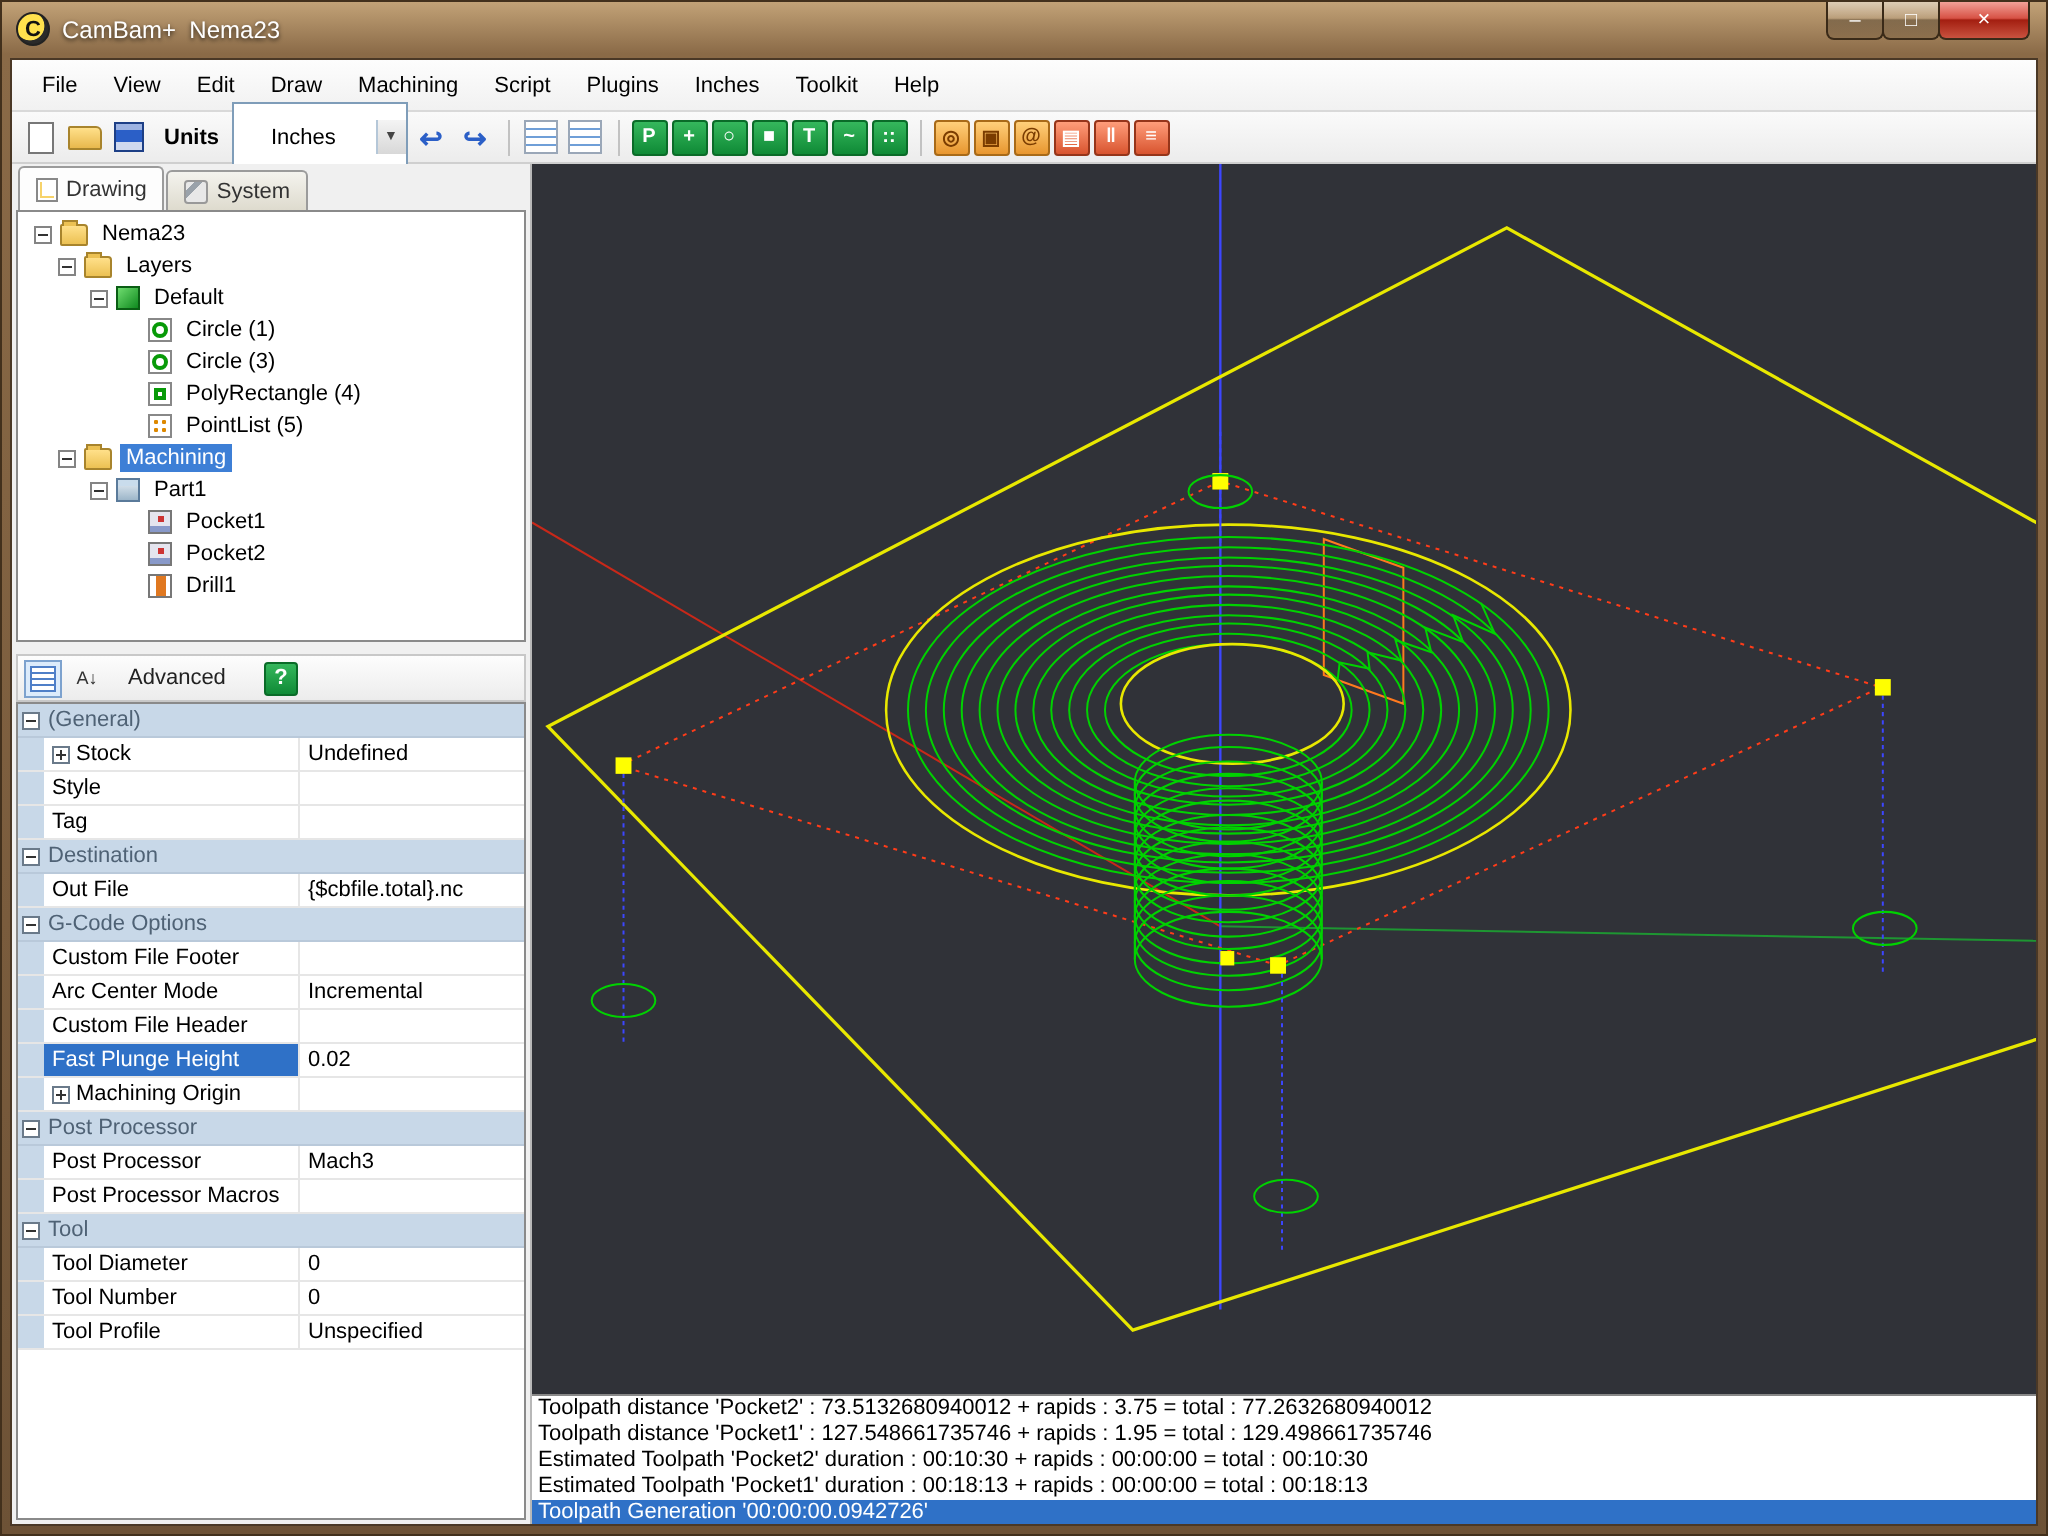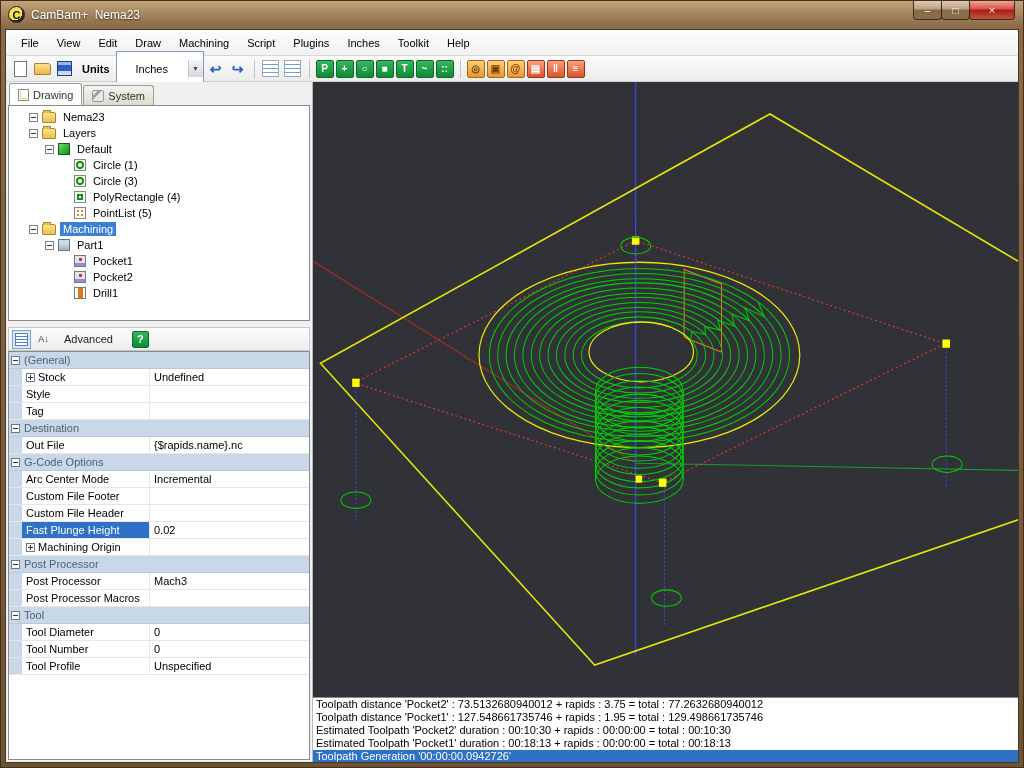--- a/index.html
+++ b/index.html
@@ -37,35 +37,35 @@
   .ic-grid{width:17px;height:17px;border:1px solid #9aa7b8;background:
      repeating-linear-gradient(0deg,#fff 0 3px,#6f9fd8 3px 4px),
      repeating-linear-gradient(90deg,rgba(255,255,255,0) 0 3px,#6f9fd8 3px 4px),#fff}
   .gicon{width:18px;height:18px;background:linear-gradient(#35b75c,#0f8a36);border:1px solid #0a6b28;color:#fff;
      display:flex;align-items:center;justify-content:center;font-size:10px;font-weight:bold;border-radius:2px}
   .oicon{width:18px;height:18px;background:linear-gradient(#ffcf7a,#e8962f);border:1px solid #a86a18;color:#7a3c00;
      display:flex;align-items:center;justify-content:center;font-size:10px;font-weight:bold;border-radius:2px}
   .oicon.red{background:linear-gradient(#ff9d7a,#d8542f);border-color:#95351a;color:#fff}
   
   .main{flex:1;display:flex;min-height:0}
-  .sidepanel{width:307px;display:flex;flex-direction:column;background:#f0f0f0;border-right:1px solid #b8b8b8}
+  .sidepanel{width:260px;display:flex;flex-direction:column;background:#f0f0f0;border-right:1px solid #b8b8b8}
   
   .tabs{height:23px;display:flex;align-items:flex-end;padding-left:3px;background:#f0f0f0}
   .tab{height:20px;display:flex;align-items:center;gap:4px;padding:0 8px;border:1px solid #9b9b9b;border-bottom:none;
     background:linear-gradient(#f4f3ee,#dedbce);border-radius:3px 3px 0 0;margin-right:1px;color:#333}
   .tab.active{background:#fdfdfd;height:22px;position:relative;z-index:2}
   .tabic-draw{width:11px;height:12px;background:#fff;border:1px solid #888;box-shadow:inset 0 0 0 1px #fff,inset 2px -2px 0 #f7d36a}
   .tabic-sys{width:12px;height:12px;background:linear-gradient(135deg,transparent 3px,#9aa2aa 3px 6px,transparent 6px),#e8e8e8;border:1px solid #999;border-radius:2px}
   
   .treewrap{height:216px;background:#fff;border:1px solid #8a8a8a;margin:0 2px;overflow:hidden;padding-top:3px}
   .ti{height:16px;display:flex;align-items:center;white-space:nowrap}
   .ti .exp{width:9px;height:9px;border:1px solid #848484;background:#fff;position:relative;flex:none;margin-right:4px}
   .ti .exp::before{content:"";position:absolute;left:1px;right:1px;top:3px;height:1px;background:#333}
   .ti .expsp{width:13px;flex:none}
-  .lv0{padding-left:20px}.lv1{padding-left:20px}.lv2{padding-left:36px}.lv3{padding-left:52px}
+  .lv0{padding-left:8px}.lv1{padding-left:20px}.lv2{padding-left:36px}.lv3{padding-left:52px}
   .tl{padding:1px 3px}
   .tl.sel{background:#3d7fd6;color:#fff}
   .tic{flex:none;margin-right:4px}
   .i-folder{width:14px;height:11px;background:linear-gradient(#ffe08a,#ecc153);border:1px solid #a8842c;border-radius:1px 2px 1px 1px;position:relative}
   .i-folder::before{content:"";position:absolute;top:-3px;left:0;width:6px;height:2px;background:#ecc153;border:1px solid #a8842c;border-bottom:none}
   .i-layer{width:12px;height:12px;background:linear-gradient(135deg,#6fdc6f,#0f8a1f);border:1px solid #0a5e14}
   .i-circle{width:12px;height:12px;background:#fff;border:1px solid #888;position:relative}
   .i-circle::before{content:"";position:absolute;inset:1px;border:2px solid #089a08;border-radius:50%}
   .i-rect{width:12px;height:12px;background:#fff;border:1px solid #888;position:relative}
   .i-rect::before{content:"";position:absolute;inset:2px;border:2px solid #089a08}
@@ -307,40 +307,40 @@
 
           <div class="pg-cat">
             <span class="pg-exp"></span>
             <span>Destination</span>
           </div>
           <div class="pg-row">
             <span class="pg-gutter"></span>
             <span class="pg-name">
                 <span>Out File</span>
               </span>
-            <span class="pg-val">{$rapids.name}.nc</span>
+            <span class="pg-val">{$cbfile.total}.nc</span>
           </div>
 
           <div class="pg-cat">
             <span class="pg-exp"></span>
             <span>G-Code Options</span>
           </div>
           <div class="pg-row">
             <span class="pg-gutter"></span>
             <span class="pg-name">
+                <span>Custom File Footer</span>
+              </span>
+            <span class="pg-val"></span>
+          </div>
+          <div class="pg-row">
+            <span class="pg-gutter"></span>
+            <span class="pg-name">
                 <span>Arc Center Mode</span>
               </span>
             <span class="pg-val">Incremental</span>
-          </div>
-          <div class="pg-row">
-            <span class="pg-gutter"></span>
-            <span class="pg-name">
-                <span>Custom File Footer</span>
-              </span>
-            <span class="pg-val"></span>
           </div>
           <div class="pg-row">
             <span class="pg-gutter"></span>
             <span class="pg-name">
                 <span>Custom File Header</span>
               </span>
             <span class="pg-val"></span>
           </div>
           <div class="pg-row">
             <span class="pg-gutter"></span>

